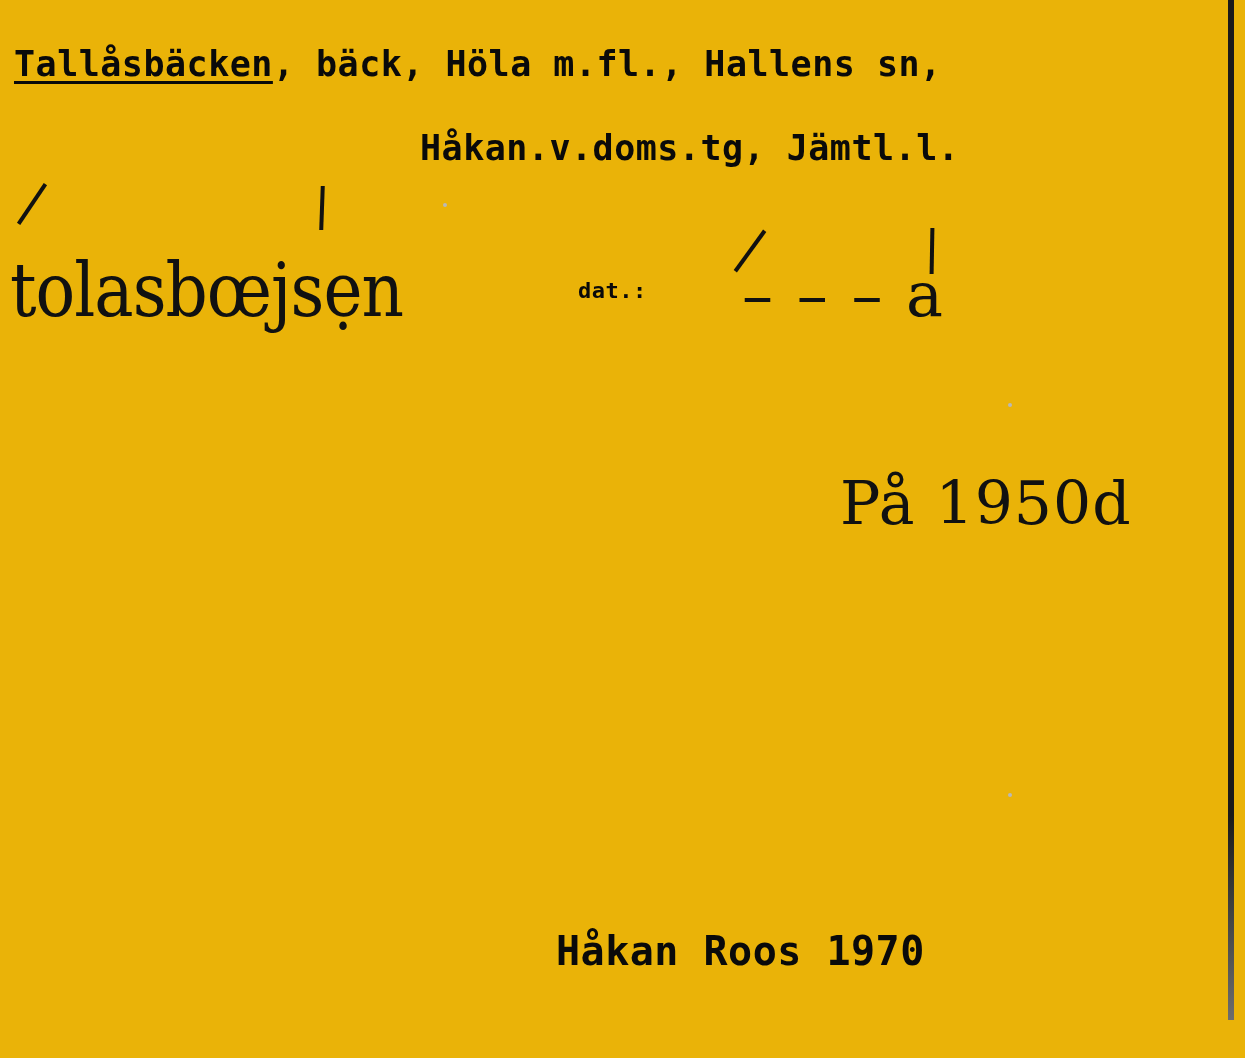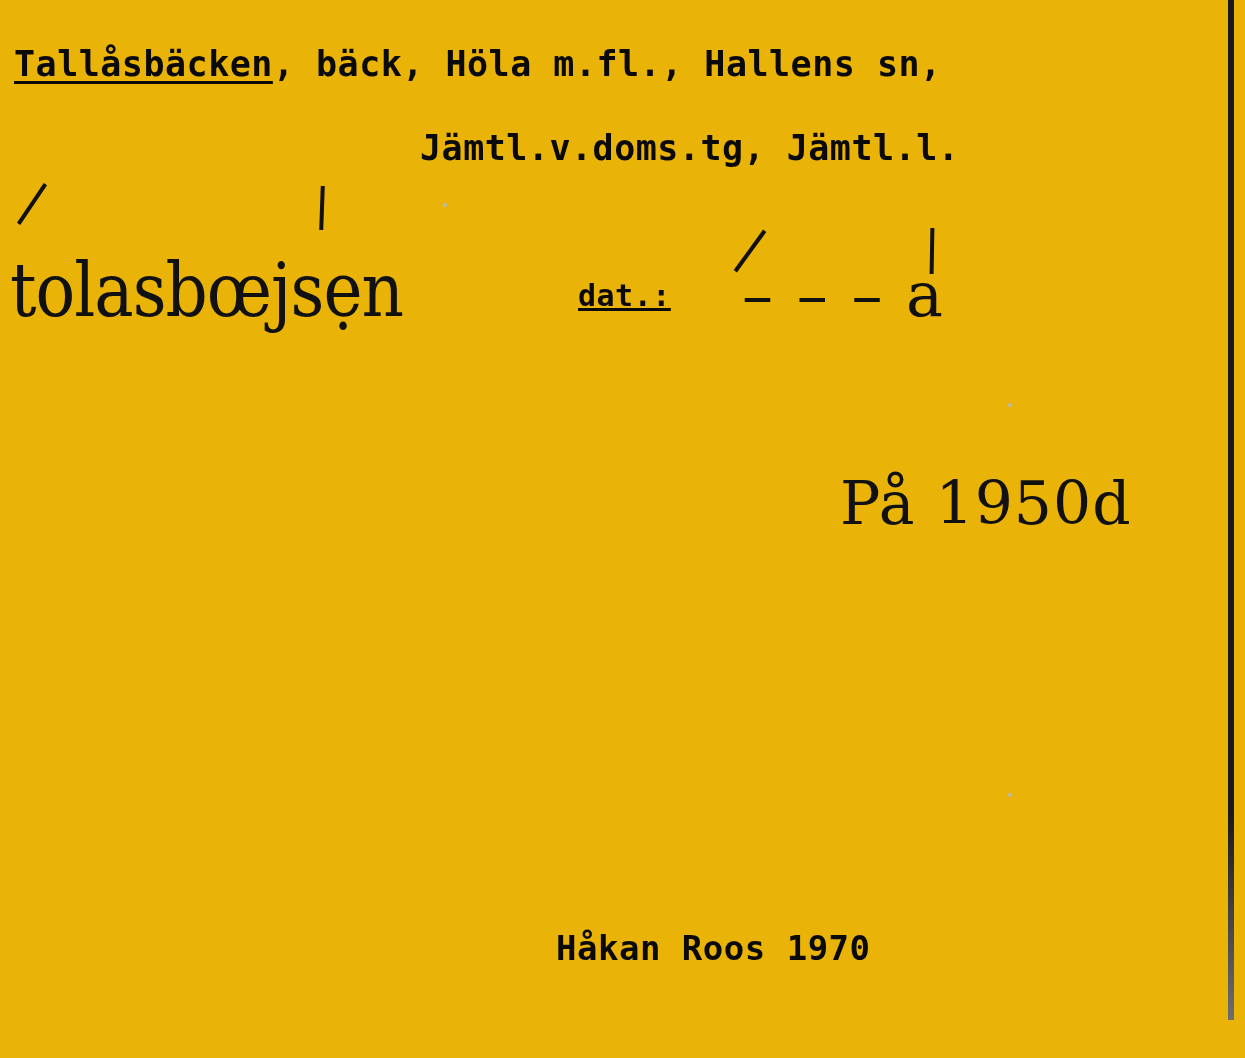--- a/index.html
+++ b/index.html
@@ -38,29 +38,28 @@
   #hdr-line2 {
     left: 420px;
     top: 128px;
     font-size: 35px;
   }
 
   
   #dat-label {
     left: 578px;
     top: 278px;
-    font-size: 30px;
-    text-decoration: underline;
+    font-size: 22px;
   }
 
   
   #signature {
     left: 556px;
     top: 928px;
-    font-size: 34px;
+    font-size: 40px;
   }
 
   
   .hand {
     position: absolute;
     font-family: "DejaVu Serif", "Liberation Serif", serif;
     color: #111111;
     white-space: pre;
   }
   #hand-phonetic {
@@ -110,21 +109,21 @@
   #speck-2 { left: 1008px; top: 403px; width: 4px; height: 4px; }
   #speck-3 { left: 1008px; top: 793px; width: 4px; height: 4px; }
 </style>
 </head>
 <body>
 
 <div id="card">
 
   <div class="typed" id="hdr-line1"><span class="headword">Tallåsbäcken</span><span>, bäck, Höla m.fl., Hallens sn,</span></div>
 
-  <div class="typed" id="hdr-line2">Jämtl.v.doms.tg, Jämtl.l.</div>
+  <div class="typed" id="hdr-line2">Håkan.v.doms.tg, Jämtl.l.</div>
 
   <div class="hand" id="hand-phonetic">tolasbœjsẹn</div>
   <div class="stroke" id="tick-1"></div>
   <div class="stroke" id="tick-2"></div>
 
   <div class="typed" id="dat-label">dat.:</div>
   <div class="hand" id="hand-dat-value">– – – a</div>
   <div class="stroke" id="tick-3"></div>
   <div class="stroke" id="tick-4"></div>
 

